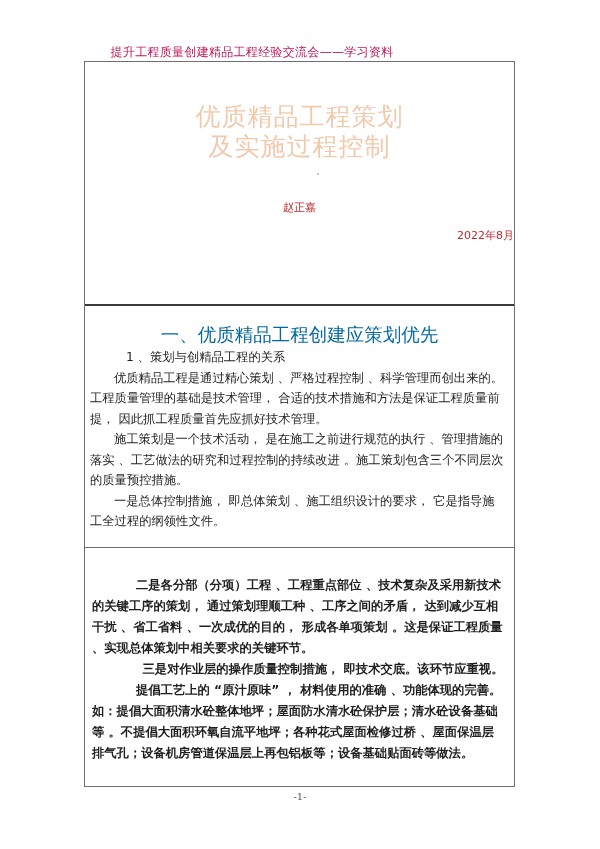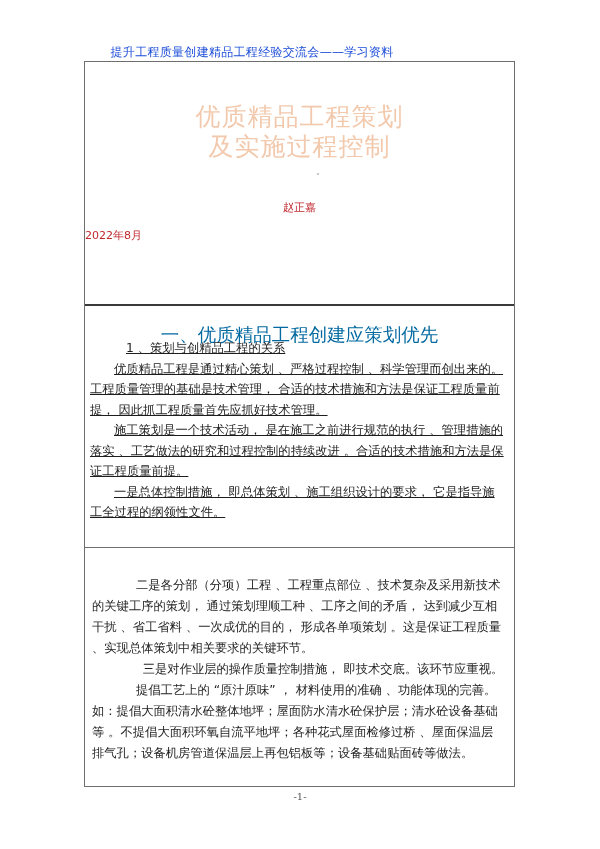--- a/index.html
+++ b/index.html
@@ -1,39 +1,39 @@
 <!DOCTYPE html>
 <html><head>
   <meta charset="utf-8">
   <style>
     html, body { margin: 0; padding: 0; background: #ffffff; }
     body { width: 600px; height: 849px; position: relative; overflow: hidden;
            font-family: "DejaVu Sans", "Liberation Sans", sans-serif; color: #1a1a1a; }
     .header { position: absolute; top: 44px; left: 0; width: 504px; text-align: center;
-              font-family: "DejaVu Serif", "Liberation Serif", serif; font-size: 12px; color: #1d4ed8; letter-spacing: 0.3px; }
+              font-family: "DejaVu Serif", "Liberation Serif", serif; font-size: 12px; color: #be185d; letter-spacing: 0.3px; }
     .frame { position: absolute; left: 84px; top: 61px; width: 431px; height: 726px;
              border: 1px solid #6e6e6e; box-sizing: border-box; padding-left: 36px; }
     .panel { position: absolute; left: 0; width: 100%; box-sizing: border-box; }
     .panel1 { top: 0; height: 242px; }
     .panel2 { top: 242px; height: 243px; border-top: 2px solid #3a3a3a; }
     .panel3 { top: 485px; height: 240px; border-top: 1px solid #6e6e6e; }
     .slide-title { position: absolute; top: 40px; left: 0; width: 100%; text-align: center;
                    font-size: 25px; line-height: 30px; color: #f2c9ad; letter-spacing: 1px; }
     .slide-dot { position: absolute; top: 111px; left: 232px; width: 2px; height: 2px; background: #c8c8c8; }
     .author { position: absolute; top: 138px; left: 0; width: 100%; text-align: center;
               font-size: 11px; color: #c0282d; font-family: Liberation Mono, monospace; }
-    .date { position: absolute; top: 166px; left: 0; width: 100%; text-align: left;
+    .date { position: absolute; top: 166px; left: 0; width: 100%; text-align: right;
             font-size: 11px; color: #c0282d; }
     .sec-title { position: absolute; top: 16px; left: 0; width: 100%; text-align: center;
                  font-size: 18.5px; color: #0369a1; }
     .body-text { position: absolute; left: 5px; right: 10px; font-size: 12.3px; line-height: 20.5px; color: #1e1e1e; }
-    .p1 { top: 32px; text-decoration: underline; }
+    .p1 { top: 41px; }
     .sub { padding-left: 36px; }
     .indent { text-indent: 24px; }
-    .body3 { position: absolute; left: 7px; right: 10px; font-size: 12.3px; line-height: 21px; color: #1e1e1e; }
+    .body3 { position: absolute; left: 7px; right: 10px; font-size: 12.3px; line-height: 21px; color: #1e1e1e; font-weight: bold; }
     .p3a { top: 27px; }
     .indent2 { text-indent: 44px; }
     .indent3 { text-indent: 50px; text-align: center; }
     .footer { position: absolute; top: 791px; left: 0; width: 600px; text-align: center;
               font-family: "DejaVu Serif", "Liberation Serif", serif; font-size: 10px; color: #555; }
   </style>
 </head>
 <body>
 
 <div class="header">提升工程质量创建精品工程经验交流会——学习资料</div>
@@ -47,21 +47,21 @@
     <div class="slide-dot"></div>
     <div class="author">赵正嘉</div>
     <div class="date">2022年8月</div>
   </div>
 
   <div class="panel panel2">
     <div class="sec-title">一、优质精品工程创建应策划优先</div>
     <div class="body-text p1">
       <div class="sub">1 、策划与创精品工程的关系</div>
       <div class="indent">优质精品工程是通过精心策划 、严格过程控制 、科学管理而创出来的。工程质量管理的基础是技术管理， 合适的技术措施和方法是保证工程质量前提， 因此抓工程质量首先应抓好技术管理。</div>
-      <div class="indent">施工策划是一个技术活动， 是在施工之前进行规范的执行 、管理措施的落实 、工艺做法的研究和过程控制的持续改进 。合适的技术措施和方法是保证工程质量前提。</div>
+      <div class="indent">施工策划是一个技术活动， 是在施工之前进行规范的执行 、管理措施的落实 、工艺做法的研究和过程控制的持续改进 。施工策划包含三个不同层次的质量预控措施。</div>
       <div class="indent">一是总体控制措施， 即总体策划 、施工组织设计的要求， 它是指导施工全过程的纲领性文件。</div>
     </div>
   </div>
 
   <div class="panel panel3">
     <div class="body3 p3a">
       <div class="indent2">二是各分部（分项）工程 、工程重点部位 、技术复杂及采用新技术的关键工序的策划， 通过策划理顺工种 、工序之间的矛盾， 达到减少互相干扰 、省工省料 、一次成优的目的， 形成各单项策划 。这是保证工程质量 、实现总体策划中相关要求的关键环节。</div>
       <div class="indent3">三是对作业层的操作质量控制措施， 即技术交底。该环节应重视。</div>
       <div class="indent2">提倡工艺上的 “原汁原味” ， 材料使用的准确 、功能体现的完善。如：提倡大面积清水砼整体地坪；屋面防水清水砼保护层；清水砼设备基础等 。不提倡大面积环氧自流平地坪；各种花式屋面检修过桥 、屋面保温层排气孔；设备机房管道保温层上再包铝板等；设备基础贴面砖等做法。</div>
     </div>

